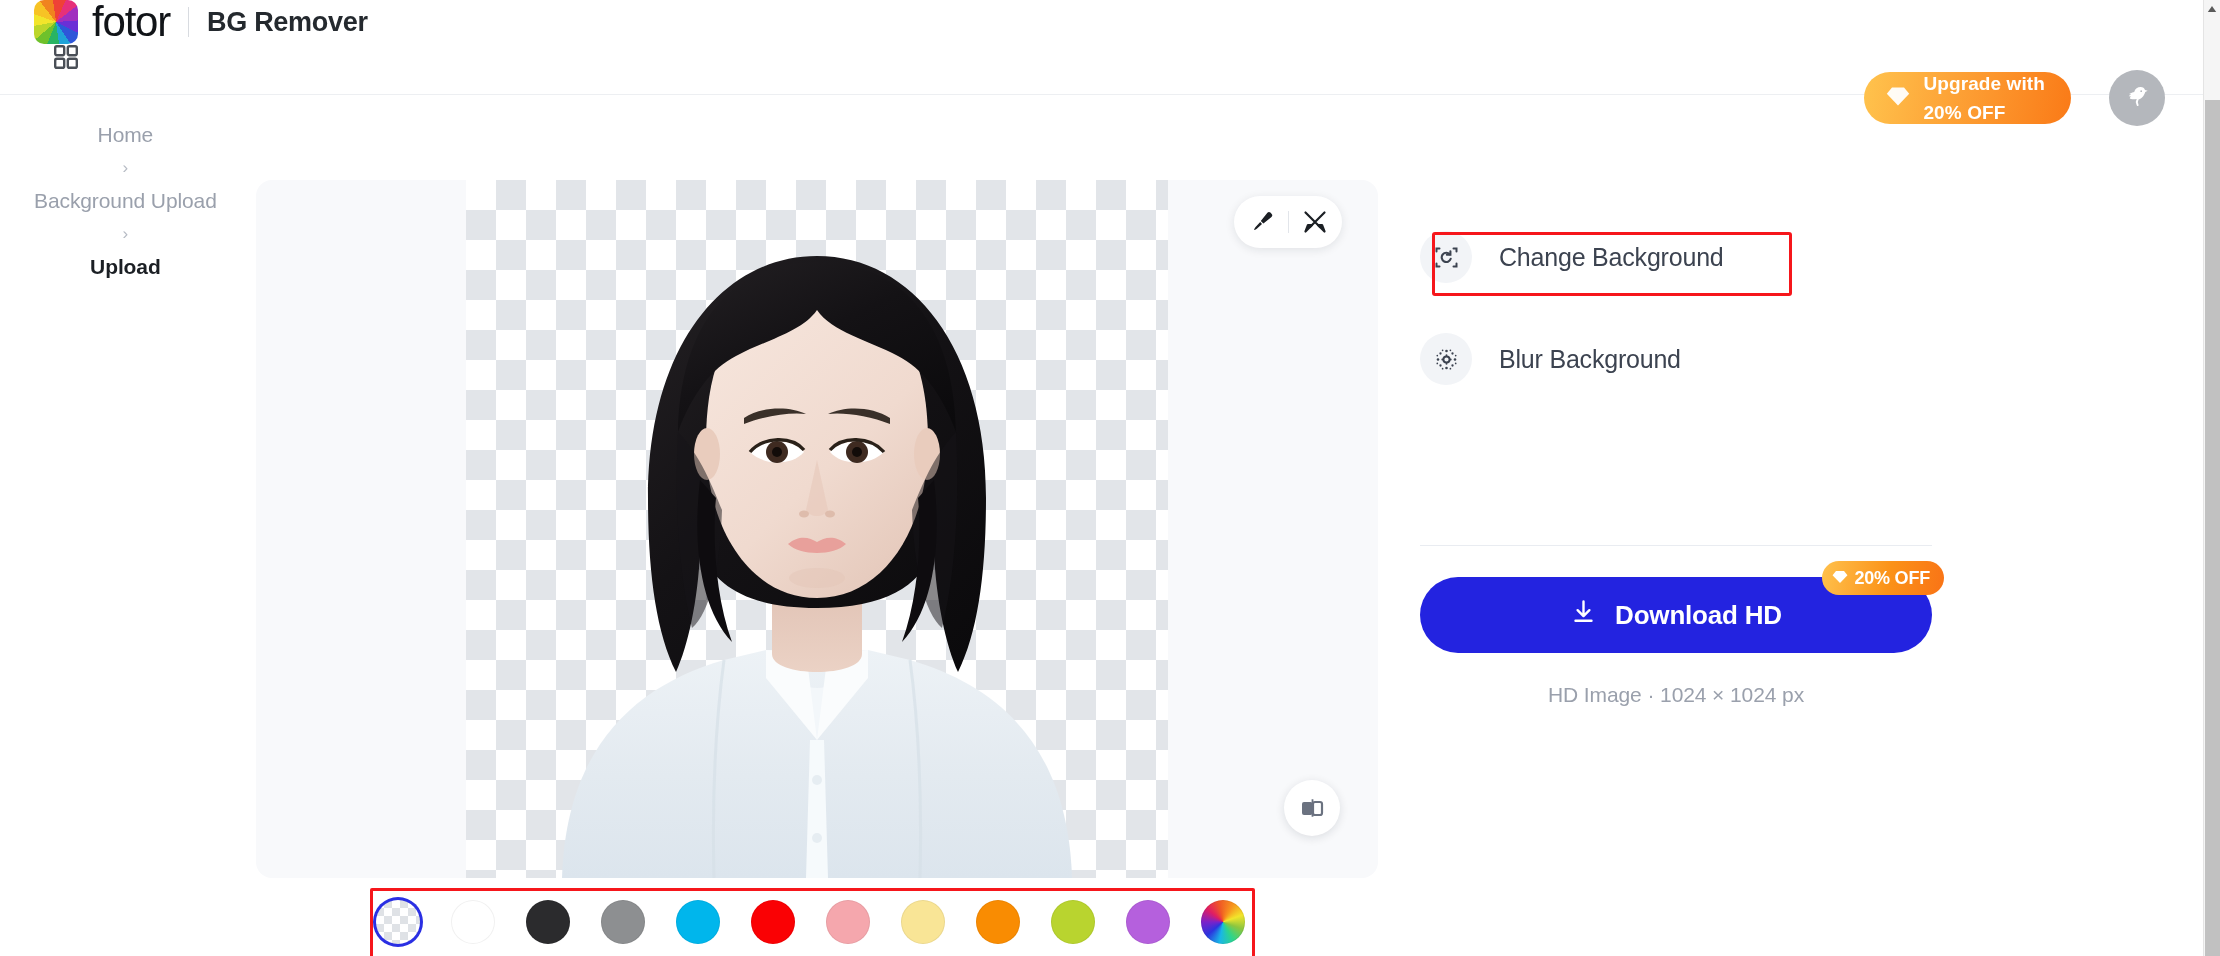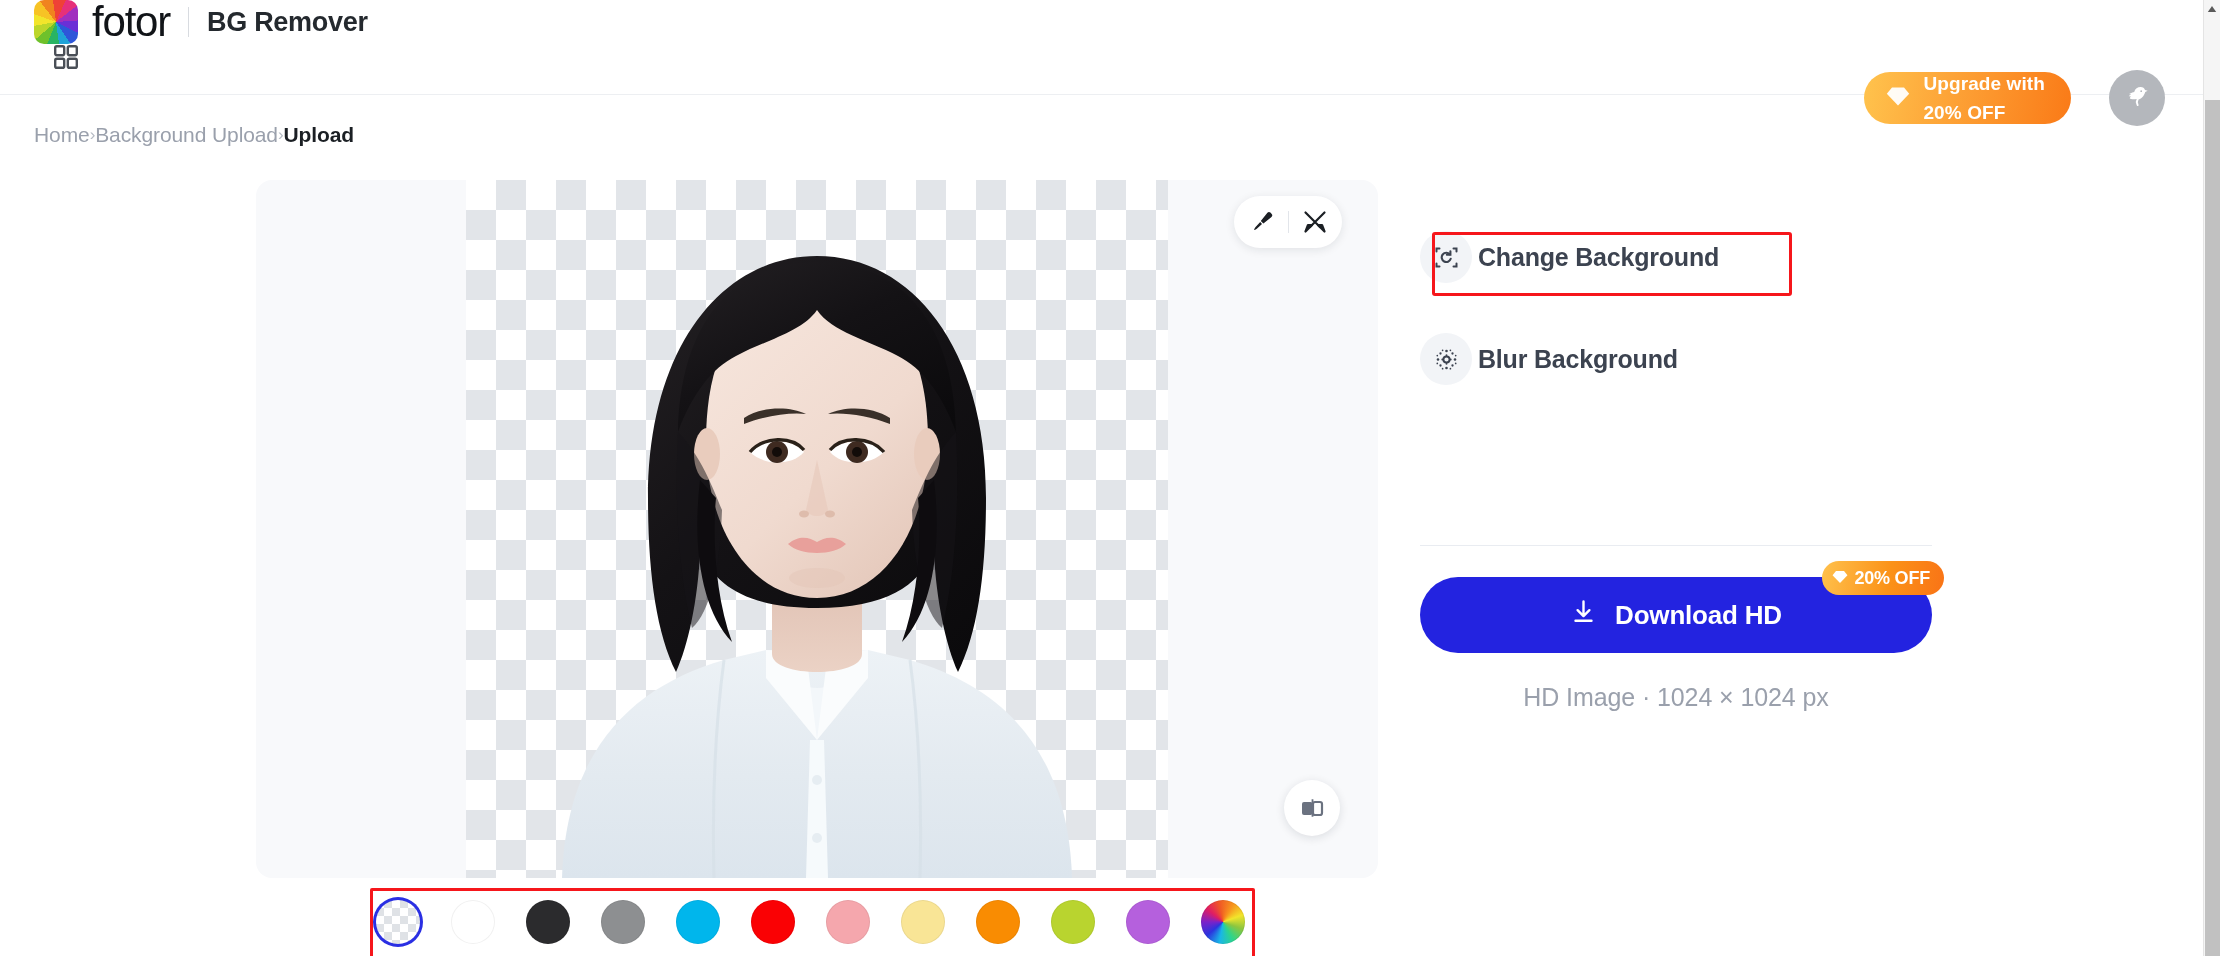--- a/index.html
+++ b/index.html
@@ -60,22 +60,22 @@
   }
   .avatar {
     width: 56px; height: 56px; border-radius: 50%; background: #B4B7BC;
     margin-left: 38px; display: flex; align-items: center; justify-content: center;
     cursor: pointer; overflow: hidden;
   }
 
   
   .breadcrumb {
     position: absolute; left: 34px; top: 123px;
-    display: flex; align-items: center; 
-    font-size: 21px; letter-spacing: -0.1px;
+    display: flex; align-items: center; gap: 11px;
+    font-size: 21px; letter-spacing: -0.1px; flex-direction: column;
   }
   .crumb { color: #9AA0AC; cursor: pointer; }
   .crumb.current { color: #1B1F24; font-weight: 700; cursor: default; }
   .crumb-sep { color: #B6BBC4; font-size: 17px; }
 
   
   .canvas-panel {
     position: absolute; left: 256px; top: 180px; width: 1122px; height: 698px;
     background: #F8F9FB; border-radius: 16px; overflow: hidden;
   }
@@ -135,21 +135,21 @@
   
   .right-panel { position: absolute; left: 1420px; top: 226px; width: 512px; }
   .bg-option {
     display: flex; align-items: center; height: 62px; margin-bottom: 40px; cursor: pointer;
     position: relative;
   }
   .bg-option .ic-circle {
     width: 52px; height: 52px; border-radius: 50%; background: #F2F4F7;
     display: flex; align-items: center; justify-content: center; flex: none;
   }
-  .bg-option .lbl { font-size: 25px; color: #3C4350; font-weight: 700; margin-left: 6px; letter-spacing: -0.2px; }
+  .bg-option .lbl { font-size: 25px; color: #3C4350; font-weight: 400; margin-left: 27px; letter-spacing: -0.2px; }
   .opt-annot {
     position: absolute; left: 1432px; top: 232px; width: 360px; height: 64px;
     border: 3px solid #F6161B; border-radius: 3px; pointer-events: none;
   }
   .divider {
     position: absolute; left: 1420px; top: 545px; width: 512px; height: 1px; background: #E9ECF1;
   }
   .dl-hd {
     position: absolute; left: 1420px; top: 577px; width: 512px; height: 76px;
     background: #2323E0; border-radius: 38px; border: none; cursor: pointer;
@@ -157,21 +157,21 @@
     color: #fff; font-size: 26px; font-weight: 700; letter-spacing: -0.2px;
   }
   .badge {
     position: absolute; right: -12px; top: -16px; height: 34px; padding: 0 14px 0 10px;
     border-radius: 17px; background: linear-gradient(100deg, #FFC14D 0%, #FB9218 55%, #F97316 100%);
     display: flex; align-items: center; gap: 6px;
     color: #fff; font-size: 18px; font-weight: 700;
   }
   .cap {
     position: absolute; width: 512px; text-align: center;
-    font-size: 25px; color: #9AA0AC; letter-spacing: -0.1px;
+    font-size: 21px; color: #9AA0AC; letter-spacing: -0.1px;
   }
   .cap.hd { left: 1420px; top: 683px; }
   .cap.pv { left: 1420px; top: 798px; }
   .dl-preview {
     position: absolute; left: 1420px; top: 733px; width: 512px; height: 70px;
     background: #EFF1F4; border-radius: 35px; border: none; cursor: pointer;
     display: flex; align-items: center; justify-content: center; gap: 18px;
     color: #1B1F24; font-size: 26px; font-weight: 600; letter-spacing: -0.2px;
   }
 

